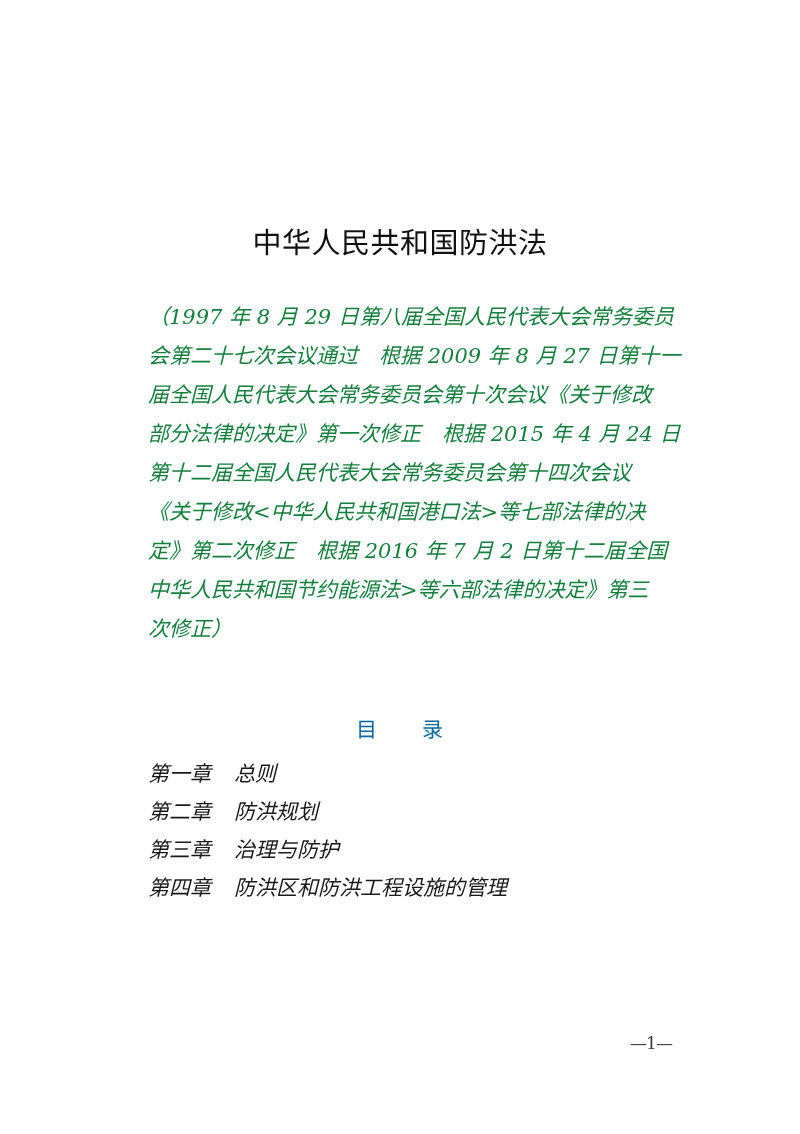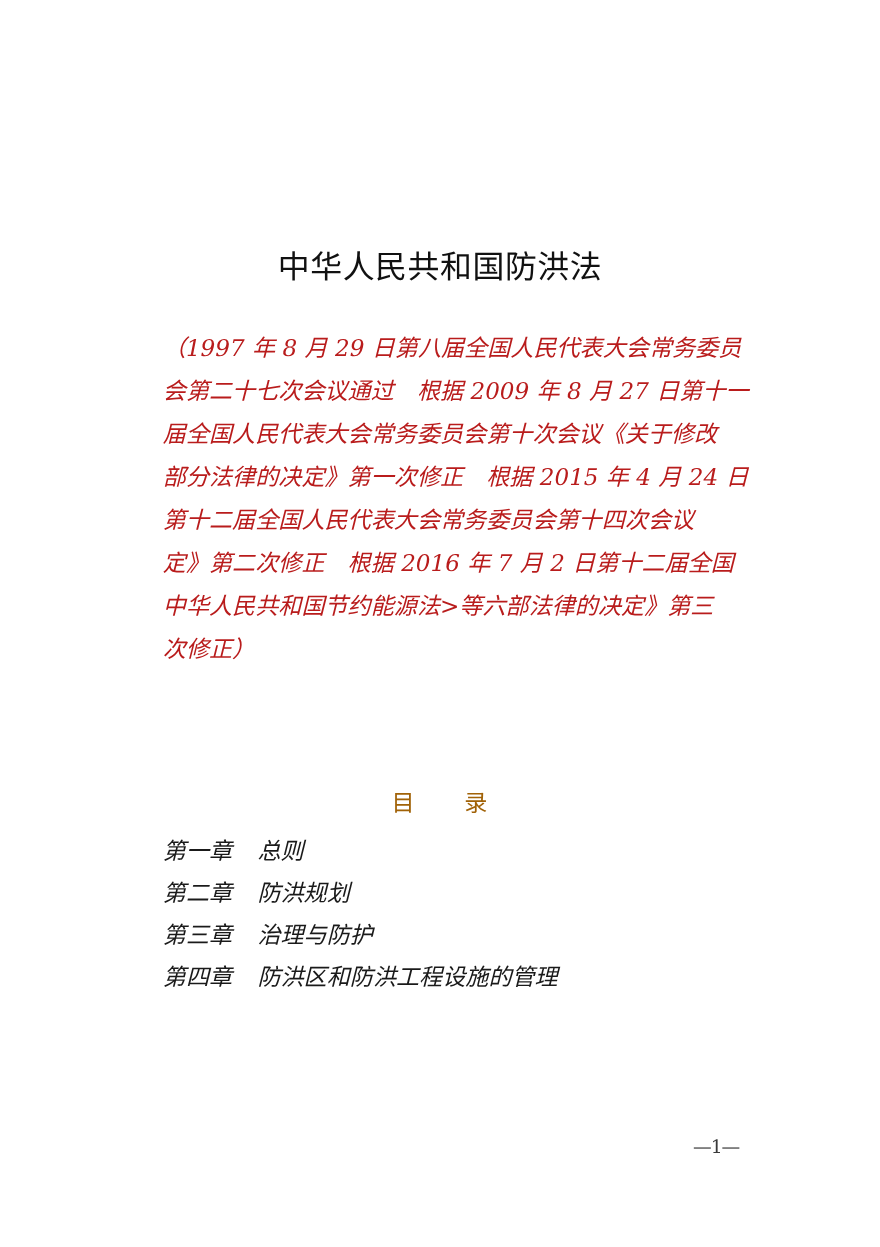--- a/index.html
+++ b/index.html
@@ -45,21 +45,21 @@
   
   .preamble {
     position: absolute;
     left: 148px;
     top: 298px;
     width: 518px;
     font-family: "DejaVu Serif", "Liberation Serif", serif;
     font-style: italic;
     font-size: 21px;
     line-height: 39px;
-    color: #b91c1c;
+    color: #15803d;
     text-align: justify;
     text-justify: inter-ideograph;
   }
   .preamble .line {
     display: block;
     white-space: nowrap;
     height: 39px;
     line-height: 39px;
   }
 
@@ -67,21 +67,21 @@
   .toc-heading {
     position: absolute;
     left: 0;
     top: 713px;
     width: 800px;
     text-align: center;
     font-family: "DejaVu Serif", "Liberation Serif", serif;
     font-size: 21px;
     line-height: 34px;
     letter-spacing: 1px;
-    color: #a16207;
+    color: #0369a1;
     white-space: pre;
   }
 
   
   .toc-list {
     position: absolute;
     left: 148px;
     top: 755px;
     width: 560px;
     font-family: "DejaVu Serif", "Liberation Serif", serif;
@@ -130,20 +130,21 @@
 <div class="page">
 
   <h1 class="doc-title">中华人民共和国防洪法</h1>
 
   <div class="preamble">
     <span class="line">（1997 年 8 月 29 日第八届全国人民代表大会常务委员</span>
     <span class="line">会第二十七次会议通过　根据 2009 年 8 月 27 日第十一</span>
     <span class="line">届全国人民代表大会常务委员会第十次会议《关于修改</span>
     <span class="line">部分法律的决定》第一次修正　根据 2015 年 4 月 24 日</span>
     <span class="line">第十二届全国人民代表大会常务委员会第十四次会议</span>
+    <span class="line">《关于修改&lt;中华人民共和国港口法&gt;等七部法律的决</span>
     <span class="line">定》第二次修正　根据 2016 年 7 月 2 日第十二届全国</span>
     <span class="line">中华人民共和国节约能源法&gt;等六部法律的决定》第三</span>
     <span class="line">次修正）</span>
   </div>
 
   <div class="toc-heading">目　　录</div>
 
   <nav class="toc-list">
     <div class="toc-item">
       <span class="toc-num">第一章</span><span class="toc-label">总则</span>

